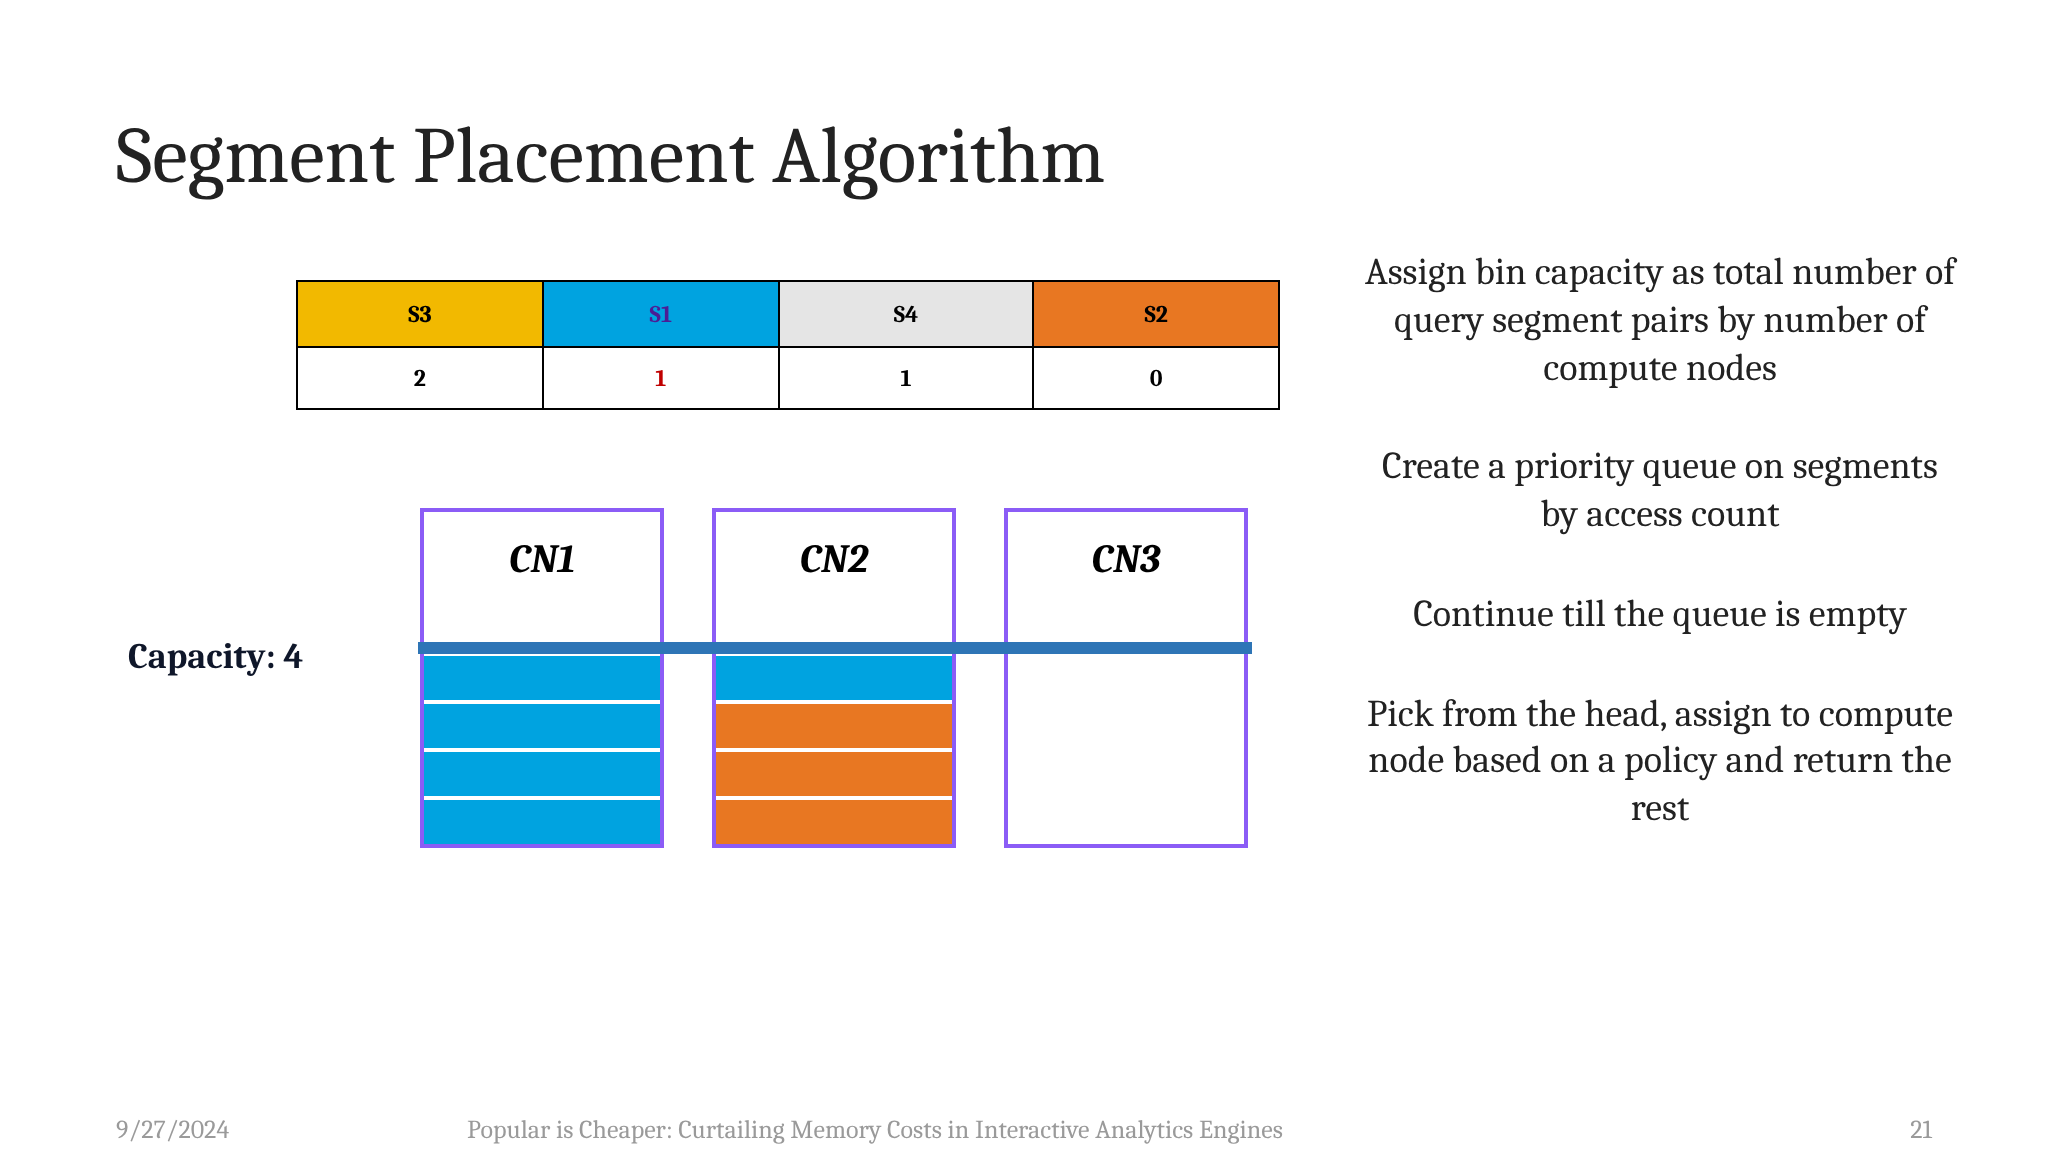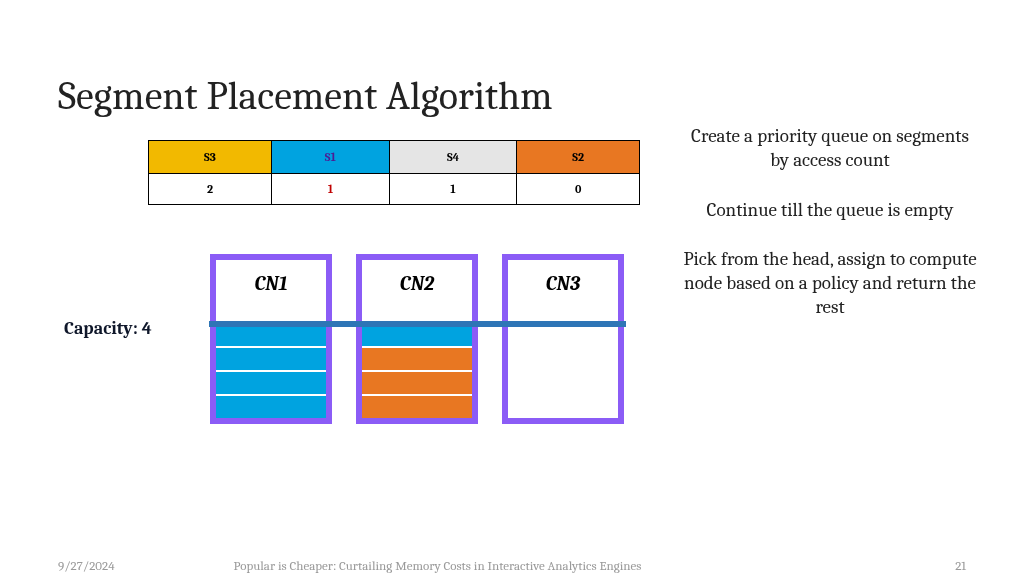--- a/index.html
+++ b/index.html
@@ -14,21 +14,21 @@
   }
   .slide {
     position: relative;
     width: 1024px;
     height: 576px;
     box-sizing: border-box;
   }
   .title {
     position: absolute;
     left: 58px;
-    top: 73px;
+    top: 55px;
     font-size: 40px;
     color: #222;
   }
   
   .seg-table {
     position: absolute;
     left: 148px;
     top: 140px;
     border-collapse: collapse;
     width: 492px;
@@ -55,21 +55,21 @@
     left: 210px;
     top: 254px;
     width: 420px;
     height: 180px;
   }
   .cn {
     position: absolute;
     top: 0;
     width: 122px;
     height: 170px;
-    border: 6px solid #8b5cf6;
+    border: 2px solid #8b5cf6;
     box-sizing: border-box;
     background: #fff;
   }
   .cn1 { left: 0; }
   .cn2 { left: 146px; }
   .cn3 { left: 292px; }
   .cn-label {
     text-align: center;
     font-style: italic;
     font-weight: bold;
@@ -187,20 +187,21 @@
         <div class="slot slot-orange"></div>
       </div>
     </div>
     <div class="cn cn3">
       <div class="cn-label">CN3</div>
       <div class="cn-slots"></div>
     </div>
   </div>
 
   <div class="right-text">
+    <p>Assign bin capacity as total number of query segment pairs by number of compute nodes</p>
     <p>Create a priority queue on segments by access count</p>
     <p>Continue till the queue is empty</p>
     <p>Pick from the head, assign to compute node based on a policy and return the rest</p>
   </div>
 
   <div class="footer">
     <span class="date">9/27/2024</span>
     <span class="ftitle">Popular is Cheaper: Curtailing Memory Costs in Interactive Analytics Engines</span>
     <span class="page">21</span>
   </div>

